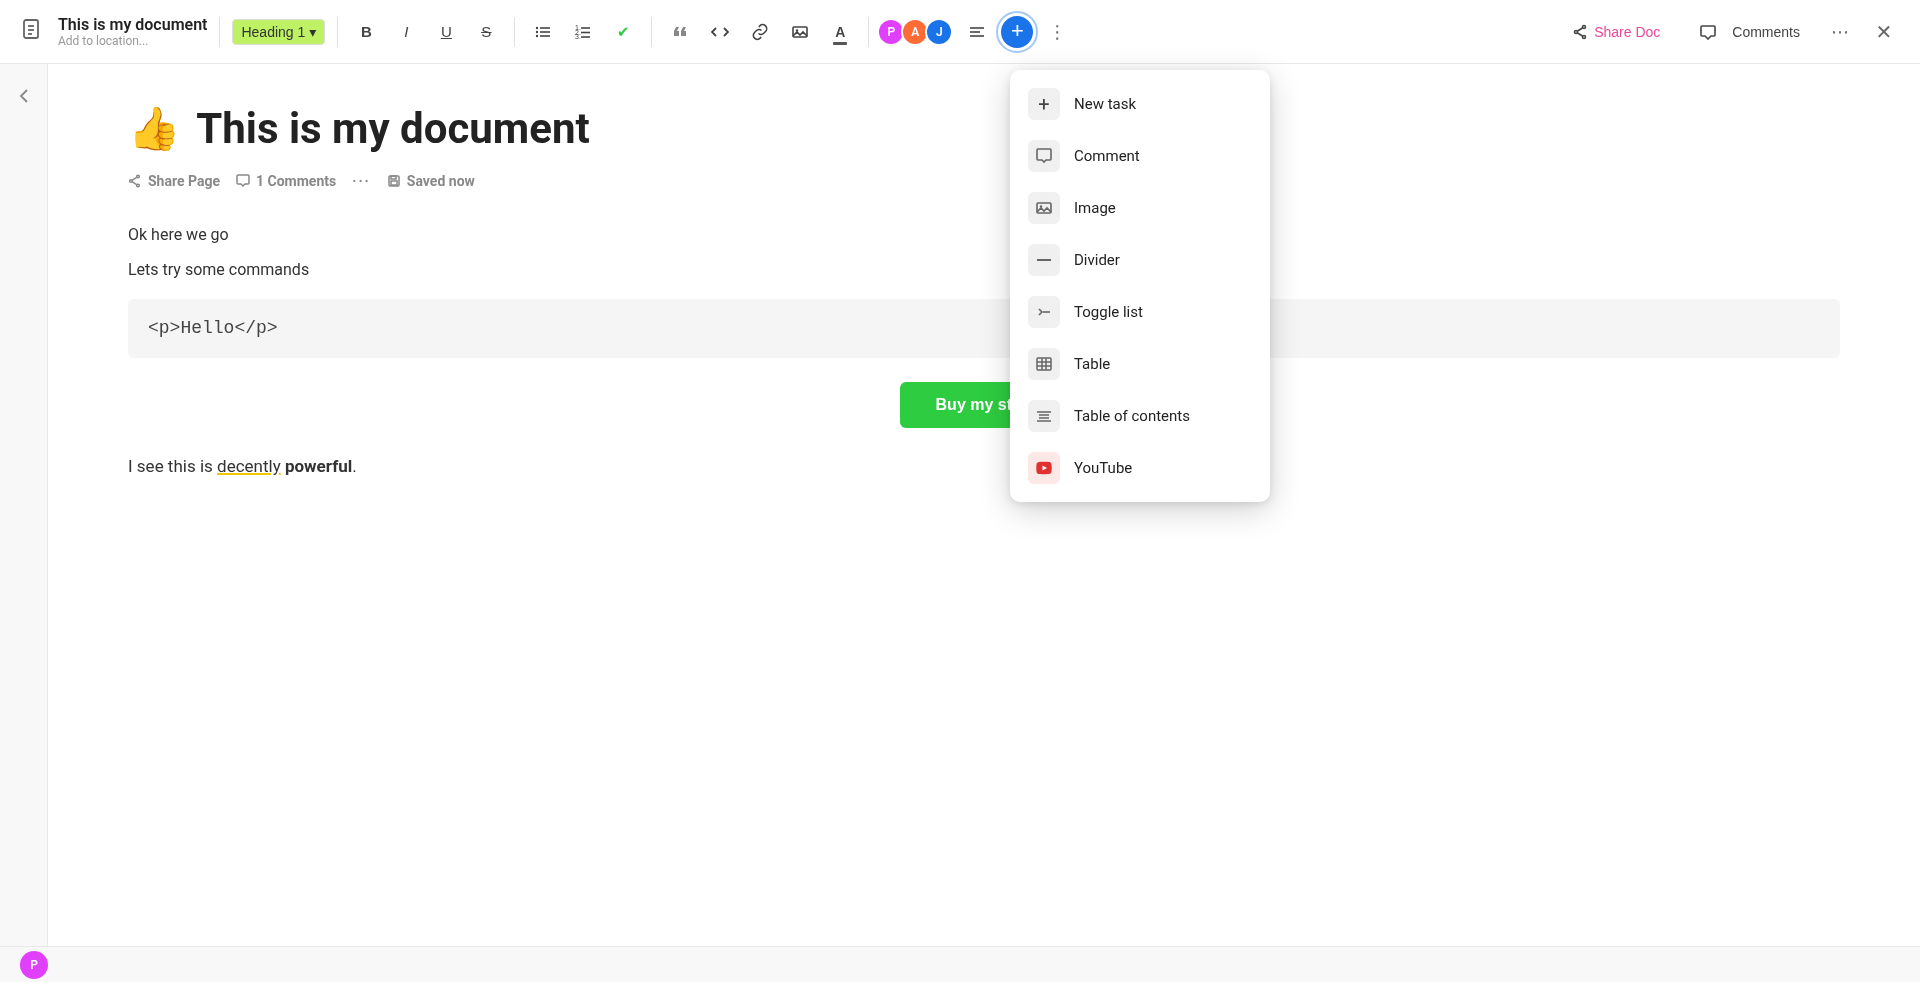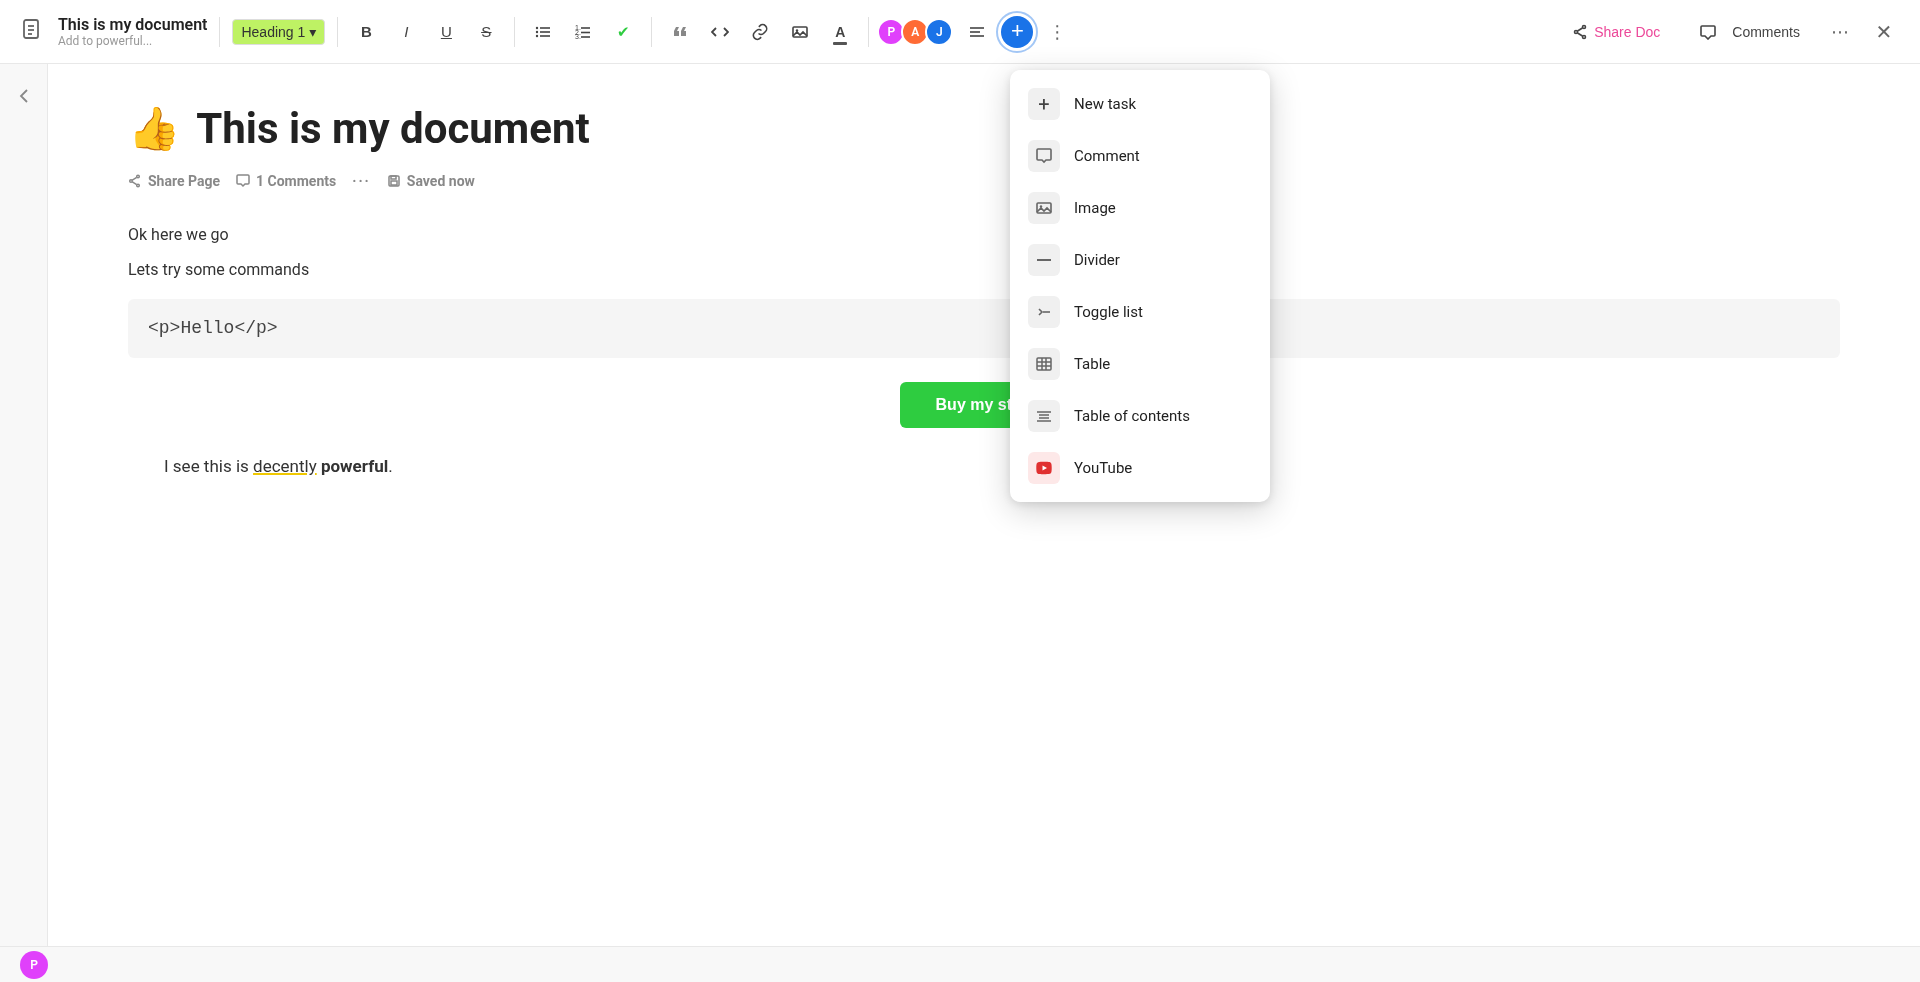--- a/index.html
+++ b/index.html
@@ -262,21 +262,20 @@
       border-radius: 6px;
       padding: 14px 36px;
       font-size: 16px;
       font-weight: 600;
       cursor: pointer;
     }
 
     .rich-text {
       font-size: 17px;
       margin-top: 20px;
-      margin-left: 36px;
     }
 
     .underline-yellow {
       text-decoration: underline;
       text-decoration-color: #f0c800;
       text-decoration-thickness: 2px;
     }
 
     .bold-text {
       font-weight: 700;
@@ -401,21 +400,21 @@
       <span class="doc-icon">
         <svg width="24" height="24" viewBox="0 0 24 24" fill="none" stroke="#666" stroke-width="1.8">
           <rect x="4" y="2" width="14" height="18" rx="2" ry="2"></rect>
           <line x1="8" y1="8" x2="14" y2="8"></line>
           <line x1="8" y1="12" x2="14" y2="12"></line>
           <line x1="8" y1="16" x2="12" y2="16"></line>
         </svg>
       </span>
       <div class="doc-title-group">
         <span class="doc-title">This is my document</span>
-        <span class="doc-subtitle">Add to powerful...</span>
+        <span class="doc-subtitle">Add to location...</span>
       </div>
     </div>
 
     <div class="toolbar-divider"></div>
 
     <button class="heading-select">
       <span>Heading 1</span>
       <span>▾</span>
     </button>
 

